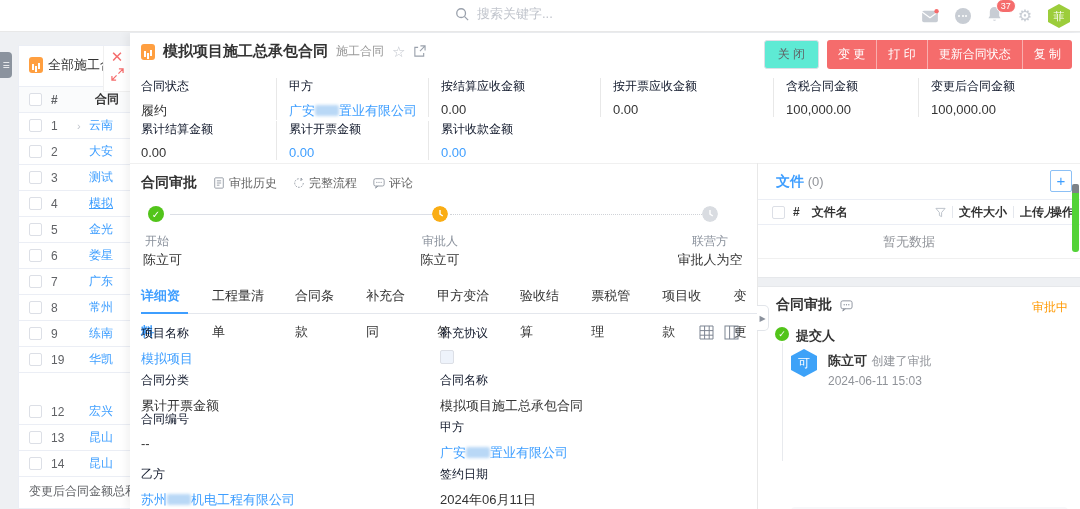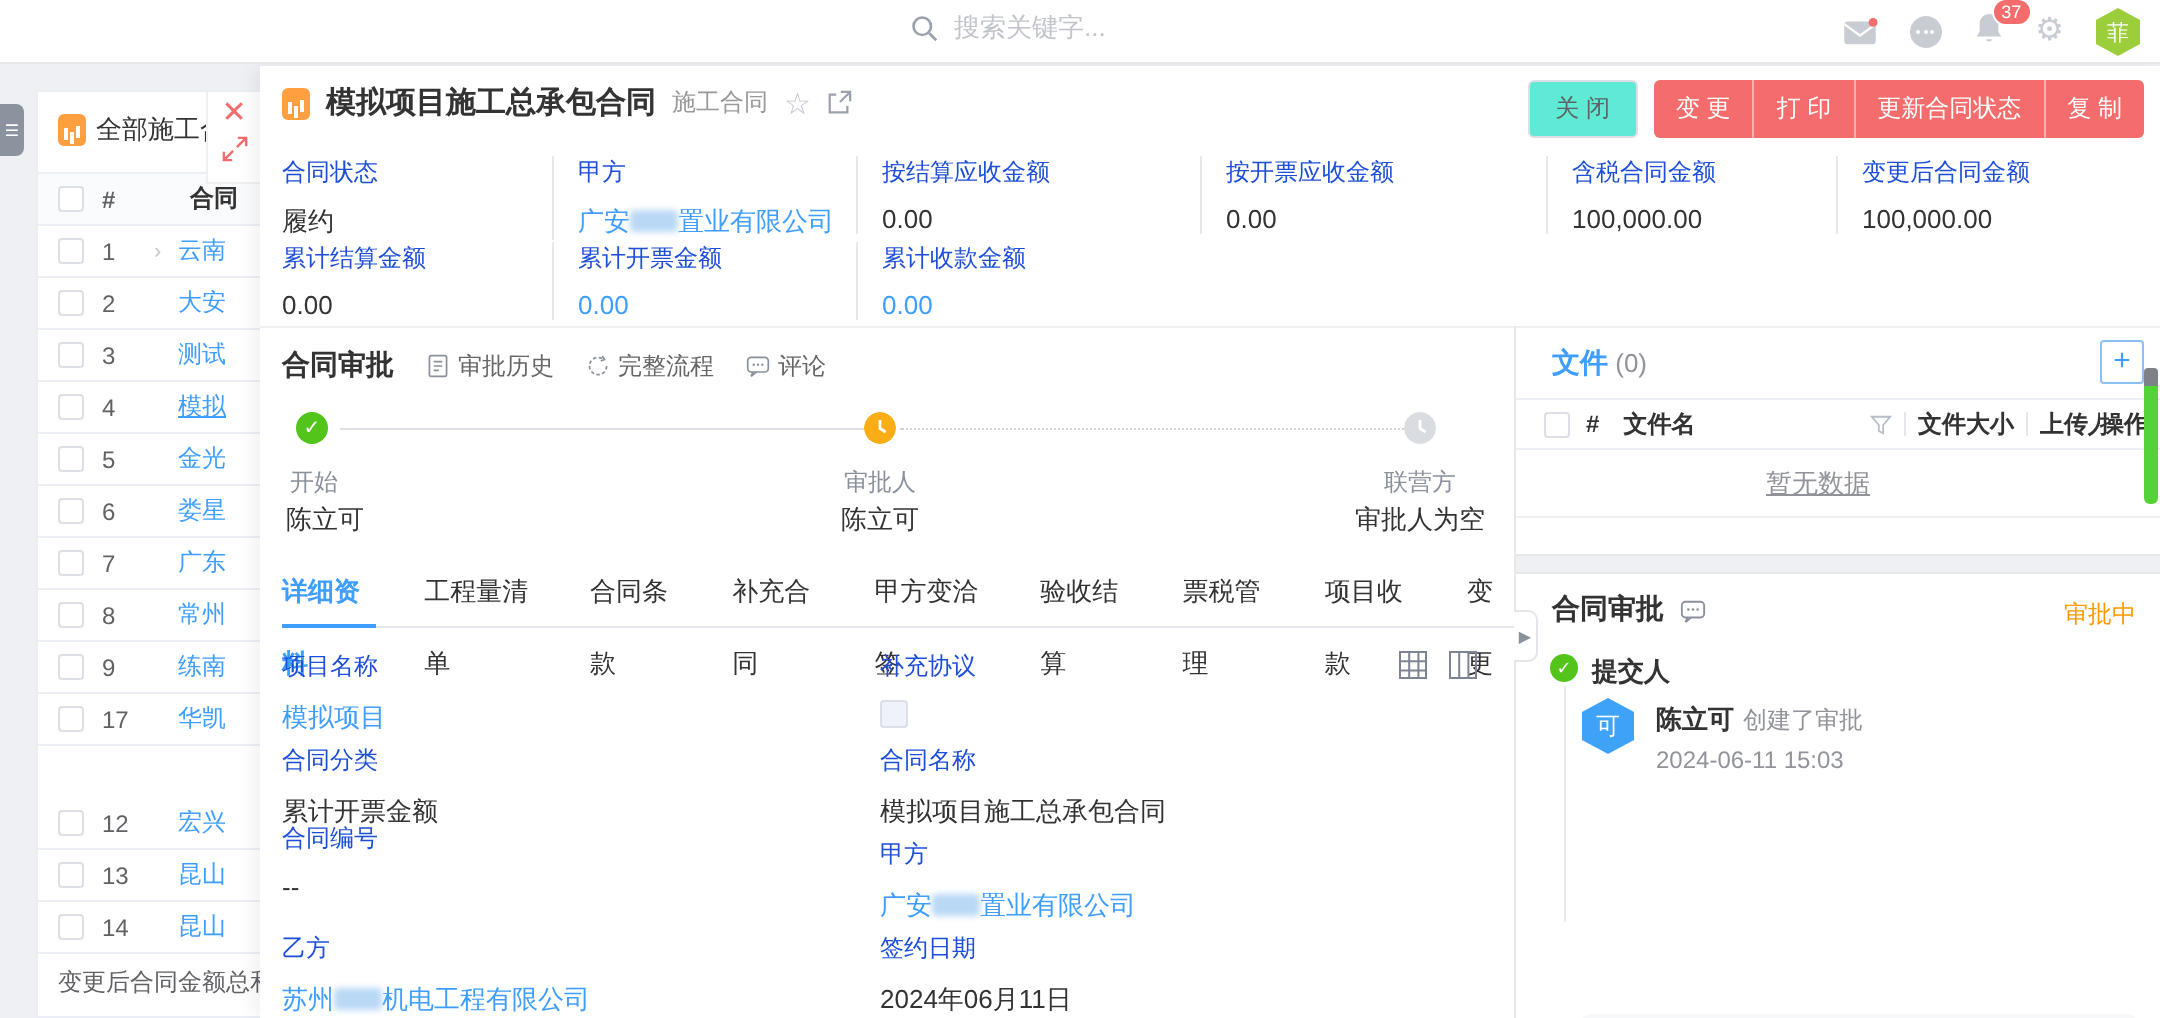--- a/index.html
+++ b/index.html
@@ -45,21 +45,21 @@
   .m-head { position:absolute; left:11px; top:9px; display:flex; align-items:center; gap:8px; }
   .m-title { font-size:15px; font-weight:bold; color:#333; }
   .m-tag { font-size:12px; color:#999; }
   .star { color:#c0c4cc; font-size:15px; }
   .m-actions { position:absolute; right:8px; top:7px; display:flex; align-items:center; gap:8px; }
   .btn-plain { background:#5eead4; border:1px solid #dcdfe6; border-radius:3px; color:#606266; font-size:12px; padding:5px 13px; }
   .btn-group { display:flex; border-radius:3px; overflow:hidden; }
   .btn-red { background:#f56c6c; color:#fff; font-size:12px; padding:6px 11px; border:none; border-left:1px solid rgba(255,255,255,.45); }
   .btn-red:first-child { border-left:none; }
 
-  .lbl { font-size:12px; color:#1d4ed8; }
+  .lbl { font-size:12px; color:#0f172a; }
   .val { font-size:13px; color:#333; margin-top:7px; }
   .link { color:#3e9eff; text-decoration:none; }
   .redact { display:inline-block; width:24px; height:11px; background:#b9d8f6; border-radius:2px; filter:blur(1.5px); vertical-align:-1px; }
 
   .sum-cell { position:absolute; top:45px; }
   .sum-cell.r2 { top:88px; }
   .sum-cell.divided { border-left:1px solid #e8e8e8; padding-left:12px; }
   .m-hr { position:absolute; left:0; right:0; top:130px; border-top:1px solid #f0f0f0; }
 
   
@@ -86,21 +86,21 @@
 
   
   .right-col { position:absolute; left:627px; top:130px; right:0; bottom:0; border-left:1px solid #e8e8e8; }
   .files-title { position:absolute; left:18px; top:10px; font-size:13px; }
   .files-title b { color:#3e9eff; font-size:14px; }
   .files-title span { color:#909399; }
   .add-btn { position:absolute; right:8px; top:7px; width:22px; height:22px; border:1px solid #8cc0f5; border-radius:2px; color:#3e9eff; font-size:15px; line-height:20px; text-align:center; background:#fff; }
   .f-thead { position:absolute; left:0; right:0; top:36px; height:26px; border-top:1px solid #ebeef5; border-bottom:1px solid #ebeef5; display:flex; align-items:center; font-size:12px; font-weight:bold; color:#333; }
   .f-thead .cb { margin-left:14px; }
   .fth-sep { width:1px; height:12px; background:#e4e7ed; margin:0 6px; }
-  .empty-text { position:absolute; left:0; right:20px; top:70px; text-align:center; font-size:13px; color:#909399;text-decoration:underline; }
+  .empty-text { position:absolute; left:0; right:20px; top:70px; text-align:center; font-size:13px; color:#909399; }
   .files-hr { position:absolute; left:0; right:0; top:95px; border-top:1px solid #f0f0f0; }
   .panel-gap { position:absolute; left:0; right:0; top:114px; height:10px; background:#eef0f3; border-top:1px solid #e6e8eb; border-bottom:1px solid #e6e8eb; }
 
   .ap { position:absolute; left:0; right:0; top:124px; bottom:0; }
   .ap-title { position:absolute; left:18px; top:9px; display:flex; align-items:center; gap:8px; font-size:14px; font-weight:bold; color:#333; }
   .ap-status { position:absolute; right:12px; top:12px; font-size:12px; color:#ff9900; }
   .tl-line { position:absolute; left:24px; top:56px; width:1px; height:118px; background:#e8eaee; }
   .tl-ico { position:absolute; left:17px; width:14px; height:14px; border-radius:50%; display:flex; align-items:center; justify-content:center; z-index:1; }
   .tl-ico.done { background:#52c41a; color:#fff; font-size:9px; }
   .tl-row-lbl { font-size:13px; font-weight:bold; color:#333; }
@@ -217,21 +217,21 @@
     <a class="sname" href="#">常州</a>
   </div>
   <div class="srow" style="top:275px">
     <span class="cb"></span>
     <span class="sno">9</span>
     <span class="sarrow"></span>
     <a class="sname" href="#">练南</a>
   </div>
   <div class="srow" style="top:301px">
     <span class="cb"></span>
-    <span class="sno">17</span>
+    <span class="sno">19</span>
     <span class="sarrow"></span>
     <a class="sname" href="#">华凯</a>
   </div>
   <div class="srow" style="top:353px">
     <span class="cb"></span>
     <span class="sno">12</span>
     <span class="sarrow"></span>
     <a class="sname" href="#">宏兴</a>
   </div>
   <div class="srow" style="top:379px">

